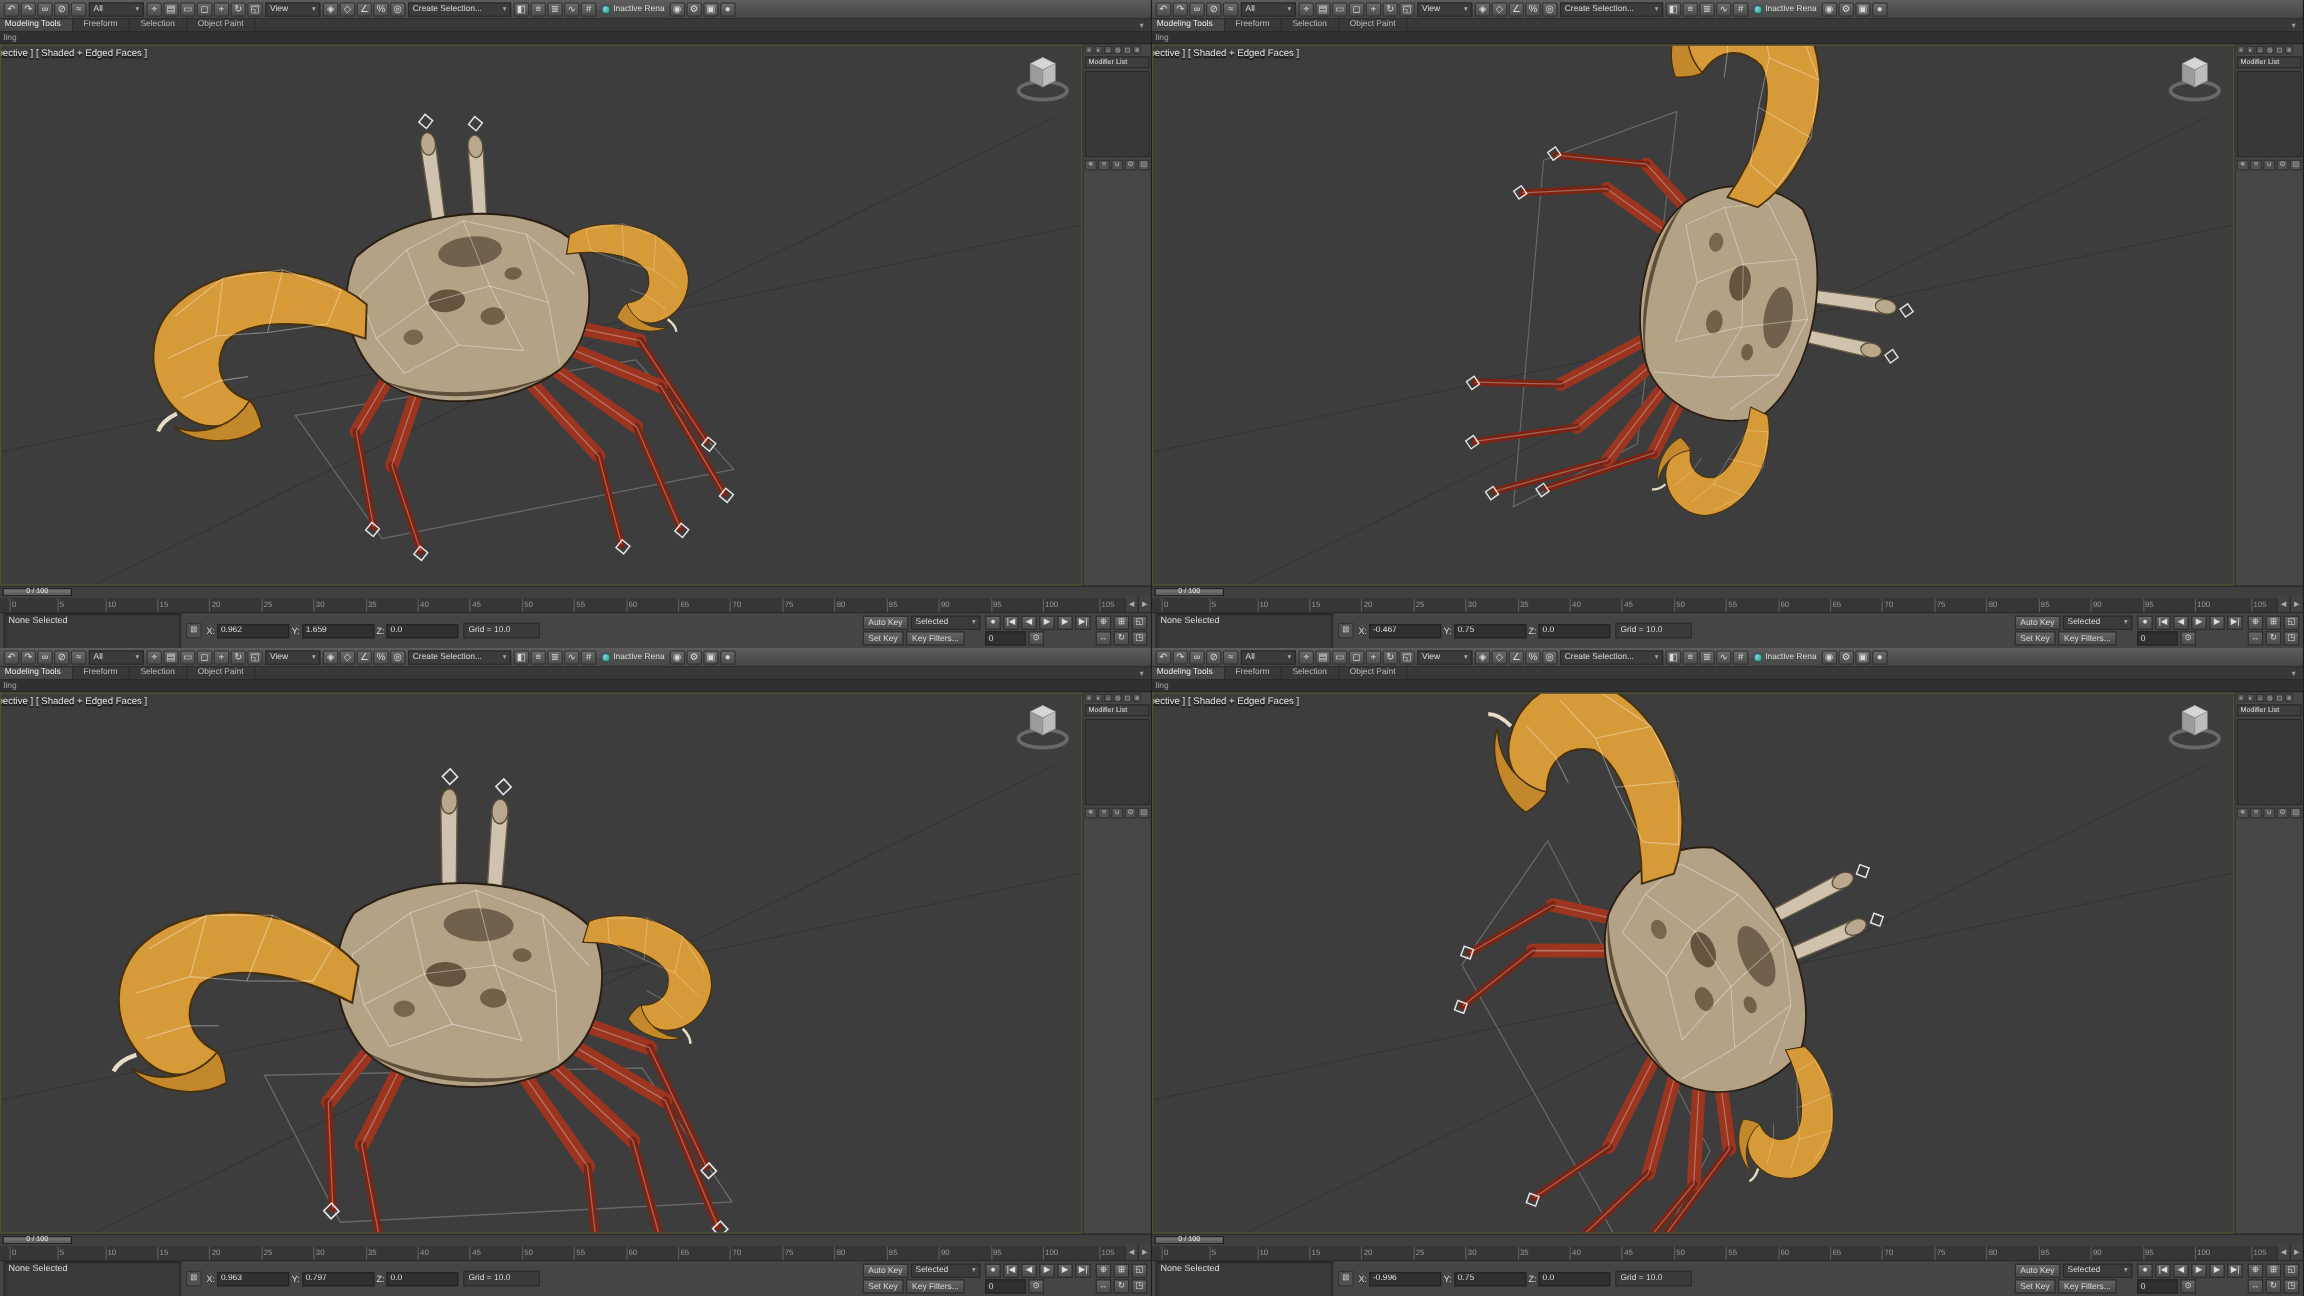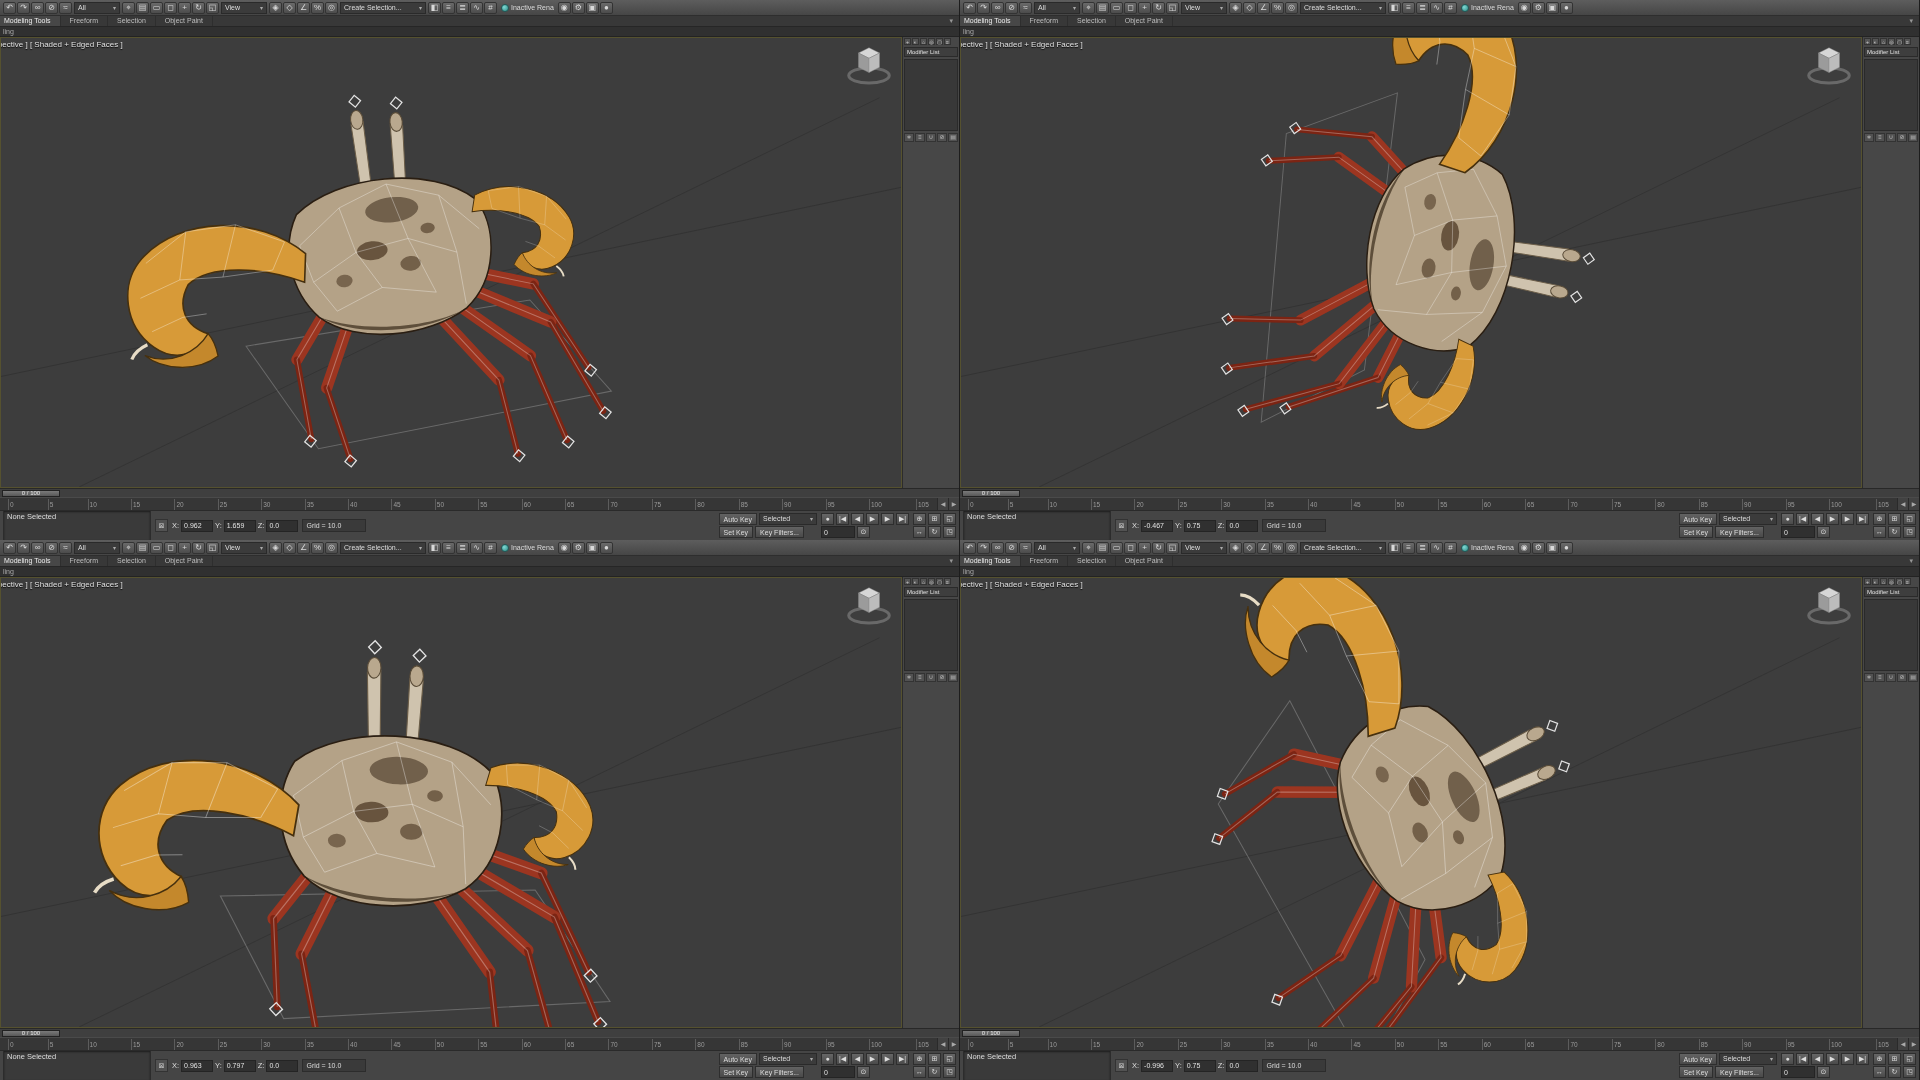--- a/index.html
+++ b/index.html
@@ -66,21 +66,21 @@
 
   
   .statusbar { flex:0 0 30px; background:#454545; border-top:1px solid #2a2a2a; display:flex;
                align-items:center; gap:4px; padding:1px 3px; font-size:8px; color:#ccc; overflow:hidden; }
   .prompt { width:148px; height:31px; background:#3a3a3a; border:1px solid #2c2c2c;
             box-shadow:inset 0 1px 2px rgba(0,0,0,.5); font-size:7.5px; line-height:11px; padding:0 3px; color:#ddd; }
   .lockbtn { width:13px; height:13px; background:#525252; border:1px solid #333; font-size:7px;
              line-height:11px; text-align:center; color:#ccc; }
   .coords { display:flex; align-items:center; gap:2px; }
   .clab { font-size:7.5px; color:#ddd; }
-  .cfield { width:32px; height:12px; background:#303030; border:1px solid #242424; color:#e0e0e0;
+  .cfield { width:60px; height:12px; background:#303030; border:1px solid #242424; color:#e0e0e0;
             font-size:7px; padding:0 2px; font-family:inherit; }
   .cfield.frame { width:34px; }
   .gridbox { width:64px; height:13px; background:#3a3a3a; border:1px solid #2c2c2c; font-size:7px;
              line-height:11px; padding:0 3px; color:#ddd; white-space:nowrap; }
   .keyblock, .playblock, .navblock { display:flex; flex-direction:column; gap:1px; }
   .keyblock { margin-left:auto; }
   .krow { display:flex; gap:2px; align-items:center; }
   .kbtn { height:12px; background:linear-gradient(#636363,#494949); border:1px solid #2e2e2e; color:#ddd;
           font-size:7px; line-height:9px; padding:0 4px; font-family:inherit; white-space:nowrap; }
   .tb-dd.keyset { min-width:58px; height:12px; }

